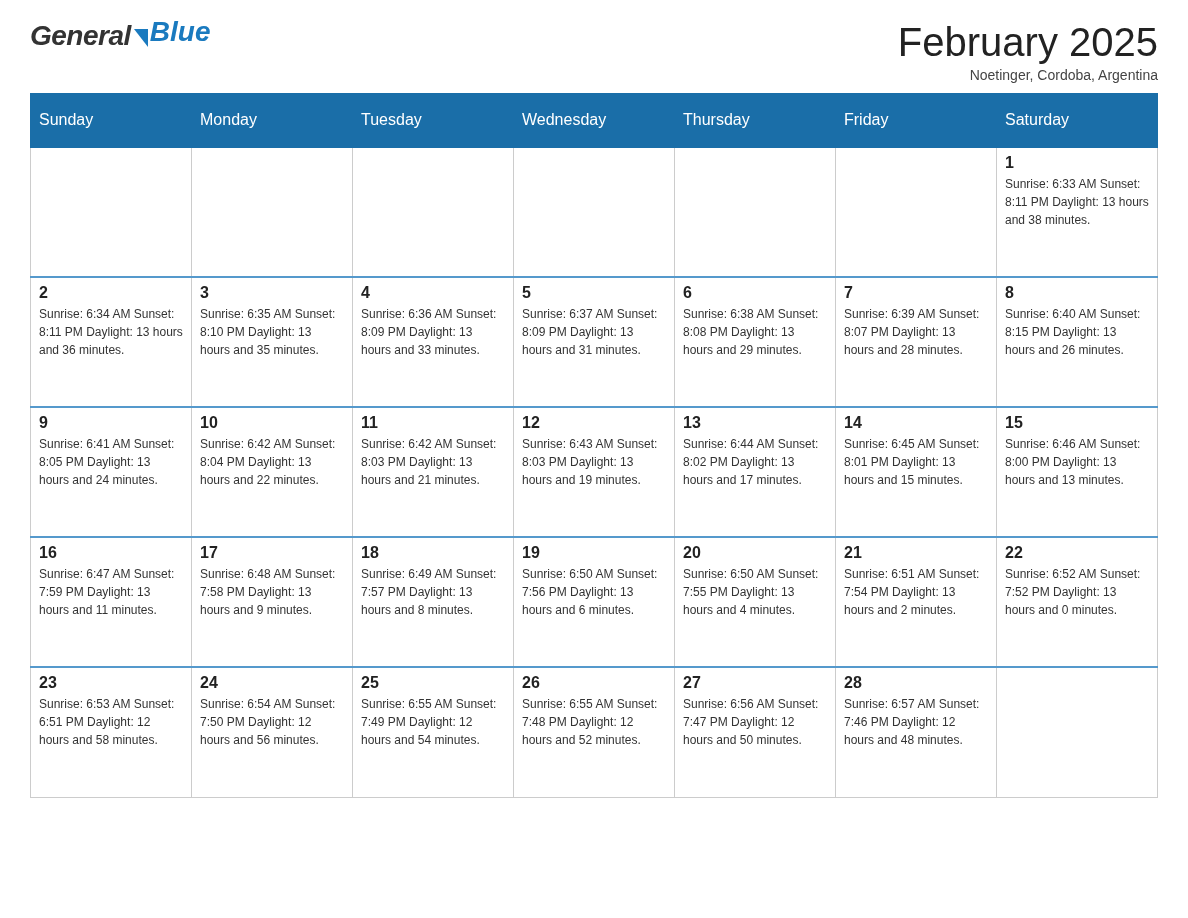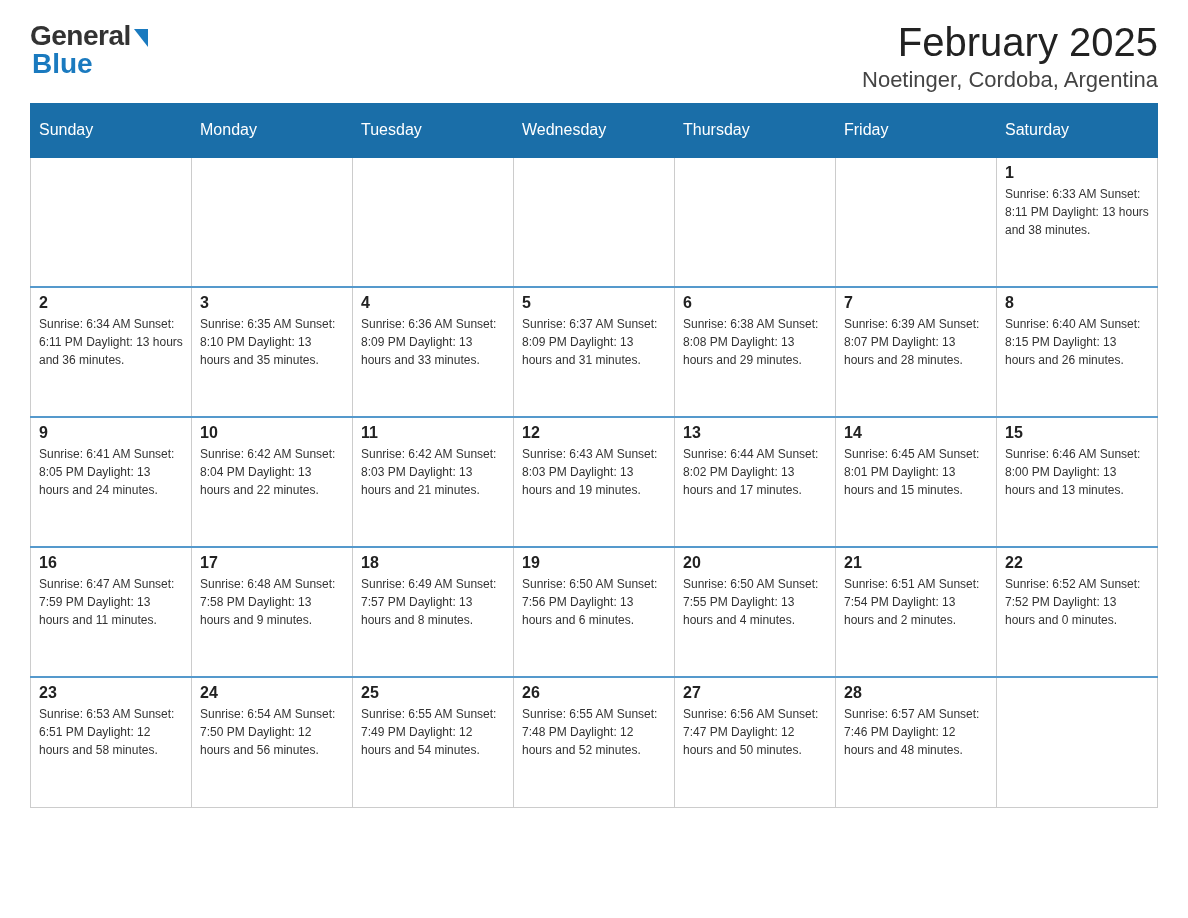--- a/index.html
+++ b/index.html
@@ -11,22 +11,23 @@
       padding: 20px 30px;
     }
     .header {
       display: flex;
       justify-content: space-between;
       align-items: flex-start;
       margin-bottom: 10px;
     }
     .logo {
       display: flex;
-      flex-direction: column;
+      flex-direction: row;
       align-items: flex-start;
+      font-style: italic;
     }
     .logo-top {
       display: flex;
       align-items: center;
     }
     .logo-general {
       font-size: 28px;
       font-weight: bold;
       color: #333;
       letter-spacing: -0.5px;
@@ -49,21 +50,21 @@
     }
     .title-section {
       text-align: right;
     }
     .month-title {
       font-size: 40px;
       font-weight: normal;
       color: #222;
     }
     .location {
-      font-size: 22px;
+      font-size: 14px;
       color: #444;
       margin-top: 2px;
     }
     .calendar {
       width: 100%;
       border-collapse: collapse;
       margin-top: 10px;
     }
     .calendar th {
       background-color: #1a6ea8;
@@ -145,21 +146,21 @@
           <span class="day-number">1</span>
           <div class="day-info">Sunrise: 6:33 AM
 Sunset: 8:11 PM
 Daylight: 13 hours and 38 minutes.</div>
         </td>
       </tr>
       <tr>
         <td>
           <span class="day-number">2</span>
           <div class="day-info">Sunrise: 6:34 AM
-Sunset: 6:11 PM
+Sunset: 8:11 PM
 Daylight: 13 hours and 36 minutes.</div>
         </td>
         <td>
           <span class="day-number">3</span>
           <div class="day-info">Sunrise: 6:35 AM
 Sunset: 8:10 PM
 Daylight: 13 hours and 35 minutes.</div>
         </td>
         <td>
           <span class="day-number">4</span>

